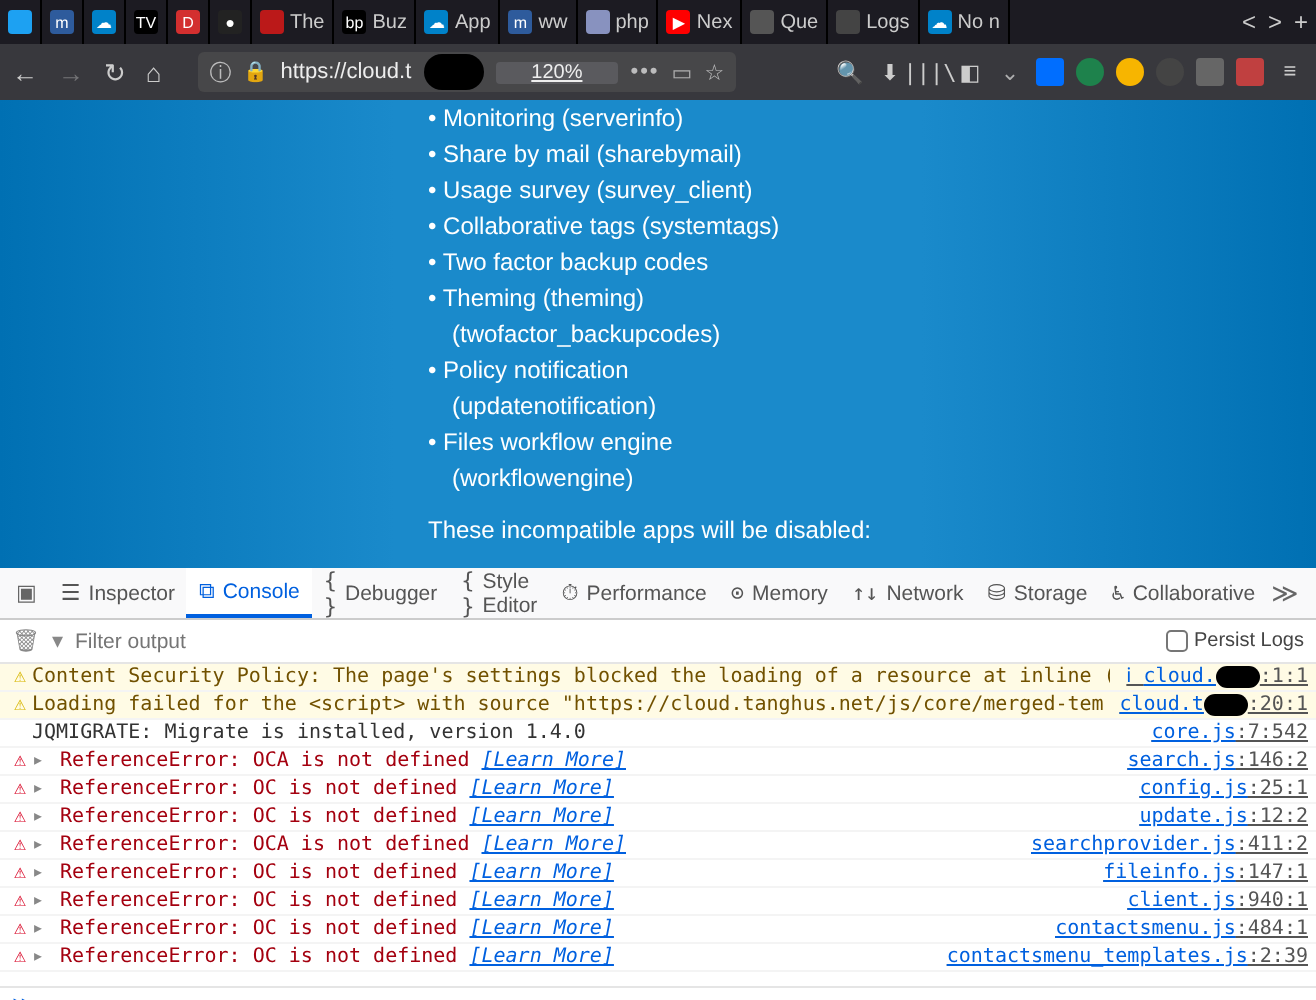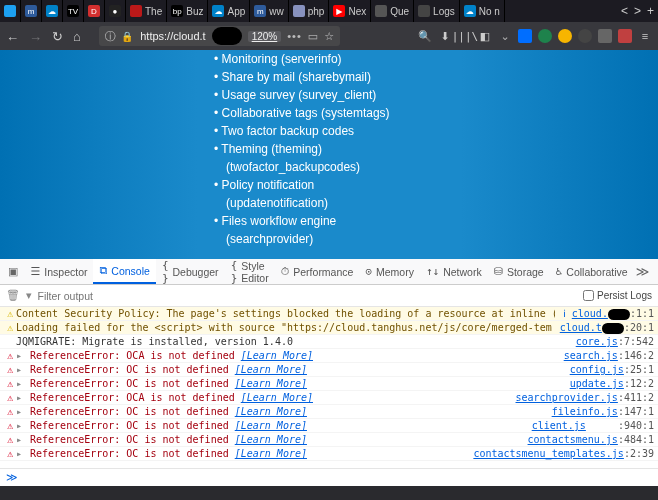--- a/index.html
+++ b/index.html
@@ -9,28 +9,28 @@
   .tabstrip { height: 22px; background: #1c1b22; display: flex; align-items: center; font-size: 10px; }
   .tab { display: flex; align-items: center; gap: 3px; padding: 0 4px; height: 100%; border-right: 1px solid #000; color: #ccc; white-space: nowrap; overflow: hidden; }
   .tab .favicon { width: 12px; height: 12px; display: inline-flex; align-items: center; justify-content: center; border-radius: 2px; font-size: 8px; color: #fff; }
   .tabnav { display: flex; margin-left: auto; padding: 0 4px; gap: 6px; color: #ccc; font-size: 12px;}
   
   
   .navbar { height: 28px; background: #38383d; display: flex; align-items: center; padding: 0 6px; gap: 8px; font-size: 13px; color: #ccc; }
   .navbar .grp { display: flex; align-items: center; gap: 10px; }
   .urlbar { flex: 0 0 auto; display: flex; align-items: center; background: #474749; border-radius: 3px; height: 20px; padding: 0 6px; gap: 6px; font-size: 11px; color: #eee; margin-left: 10px; }
   .urlbar .lock { color: #30e60b; font-size: 10px; }
-  .urlbar .zoom { background: #5a5a5e; border-radius: 2px; padding: 0 4px; font-size: 10px; text-decoration: underline; }
+  .urlbar .zoom { background: #5a5a5e; border-radius: 2px; padding: 0 18px; font-size: 10px; text-decoration: underline; }
   .urlbar .blackdot { width: 30px; height: 18px; background: #000; border-radius: 9px; }
   .toolbar-icons { display: flex; gap: 6px; margin-left: auto; align-items: center; }
   .toolbar-icons span { width: 14px; height: 14px; display: inline-flex; align-items: center; justify-content: center; font-size: 11px; }
   .sq { width: 12px; height: 12px; border-radius: 2px; }
   
   
-  .content { height: 209px; background: linear-gradient(90deg, #0070b3 0%, #1a8acb 30%, #1a8acb 70%, #0070b3 100%); position: relative; overflow: hidden; }
+  .content { height: 234px; background: linear-gradient(90deg, #0070b3 0%, #1a8acb 30%, #1a8acb 70%, #0070b3 100%); position: relative; overflow: hidden; }
   .content .panel { position: absolute; left: 214px; top: 0; width: 230px; color: #fff; font-size: 12px; line-height: 1.5; }
   .content ul { list-style: none; }
   .content li::before { content: "• "; }
   .content .sub { padding-left: 12px; }
   .content .section-label { margin: 8px 0 4px 0; font-size: 12px; }
   
   
   .devtools { height: 227px; background: #fff; color: #333; display: flex; flex-direction: column; font-size: 11px; }
   .dt-tabs { height: 26px; border-bottom: 1px solid #ccc; display: flex; align-items: center; padding: 0 4px; gap: 2px; background: #f9f9fa; }
   .dt-tab { display: flex; align-items: center; gap: 4px; padding: 0 6px; height: 100%; color: #555; font-size: 10.5px; cursor: pointer; }
@@ -40,21 +40,21 @@
   
   .dt-filter { height: 22px; border-bottom: 1px solid #e5e5e5; display: flex; align-items: center; padding: 0 6px; gap: 6px; background: #fff; }
   .dt-filter input { border: none; outline: none; font-size: 10.5px; flex: 1; color: #888; background: transparent; }
   .dt-filter .persist { font-size: 10px; color: #444; display: flex; align-items: center; gap: 3px;}
   .dt-filter .persist input { width: 11px; height: 11px; }
   
   .dt-log { flex: 1; overflow: hidden; font-family: Menlo, Consolas, monospace; font-size: 10px; line-height: 13px; }
   .row { display: flex; padding: 0 4px; border-bottom: 1px solid #f4f4f4; }
   .row .ic { width: 12px; flex: none; text-align: center; }
   .row .msg { flex: 1; white-space: nowrap; overflow: hidden; }
-  .row .src { flex: none; padding-left: 8px; color: #555; }
+  .row .src { flex: none; padding-left: 8px; color: #555; text-decoration: underline; }
   .row .src .loc { color: #0060df; text-decoration: underline; cursor: pointer; }
   .row .learn { color: #0060df; text-decoration: underline; cursor: pointer; font-style: italic; }
   .row.warn { background: #fffbe5; color: #715100; }
   .row.warn .ic { color: #d7b600; }
   .row.err { color: #a4000f; }
   .row.err .ic { color: #d70022; }
   .row.log { color: #333; }
   .row .tri { color: #888; display:inline-block; width:8px; }
   .blackoval { display:inline-block; width: 22px; height: 11px; background:#000; border-radius: 6px; vertical-align: middle;}
   
@@ -176,21 +176,21 @@
         <li>Monitoring (serverinfo)</li>
         <li>Share by mail (sharebymail)</li>
         <li>Usage survey (survey_client)</li>
         <li>Collaborative tags (systemtags)</li>
         <li>Two factor backup codes</li>
         <li>Theming (theming)</li>
         <div class="sub">(twofactor_backupcodes)</div>
         <li>Policy notification</li>
         <div class="sub">(updatenotification)</div>
         <li>Files workflow engine</li>
-        <div class="sub">(searchprovider)</div>
+        <div class="sub">(workflowengine)</div>
       </ul>
     <div class="section-label">These incompatible apps will be disabled:</div>
 
   </div>
 </div>
 
 <div class="devtools">
   <div class="dt-tabs">
     <span style="padding:0 4px;color:#666">▣</span>
     <span id="dt-tabs-holder" style="display:flex;height:100%">
@@ -283,21 +283,21 @@
         <span class="src"><span class="loc">searchprovider.js</span><span style="color: rgb(85, 85, 85);">:411:2</span></span>
       </div>
       <div class="row err">
         <span class="ic">⚠</span>
         <span class="msg"><span class="tri">▸</span><span> ReferenceError: OC is not defined </span><span class="learn">[Learn More]</span></span>
         <span class="src"><span class="loc">fileinfo.js</span><span style="color: rgb(85, 85, 85);">:147:1</span></span>
       </div>
       <div class="row err">
         <span class="ic">⚠</span>
         <span class="msg"><span class="tri">▸</span><span> ReferenceError: OC is not defined </span><span class="learn">[Learn More]</span></span>
-        <span class="src"><span class="loc">client.js</span><span style="color: rgb(85, 85, 85); margin-left: 32px;">:940:1</span></span>
+        <span class="src"><span class="loc">client.js</span><span style="color: rgb(85, 85, 85);">:940:1</span></span>
       </div>
       <div class="row err">
         <span class="ic">⚠</span>
         <span class="msg"><span class="tri">▸</span><span> ReferenceError: OC is not defined </span><span class="learn">[Learn More]</span></span>
         <span class="src"><span class="loc">contactsmenu.js</span><span style="color: rgb(85, 85, 85);">:484:1</span></span>
       </div>
       <div class="row err">
         <span class="ic">⚠</span>
         <span class="msg"><span class="tri">▸</span><span> ReferenceError: OC is not defined </span><span class="learn">[Learn More]</span></span>
         <span class="src"><span class="loc">contactsmenu_templates.js</span><span style="color: rgb(85, 85, 85);">:2:39</span></span>

